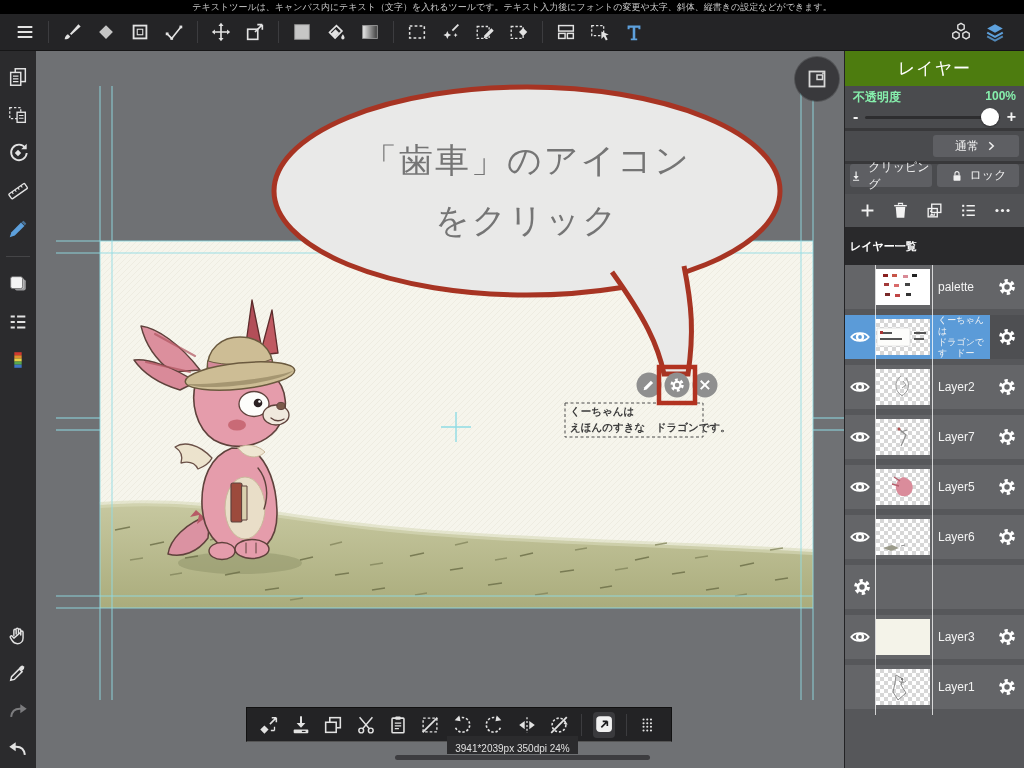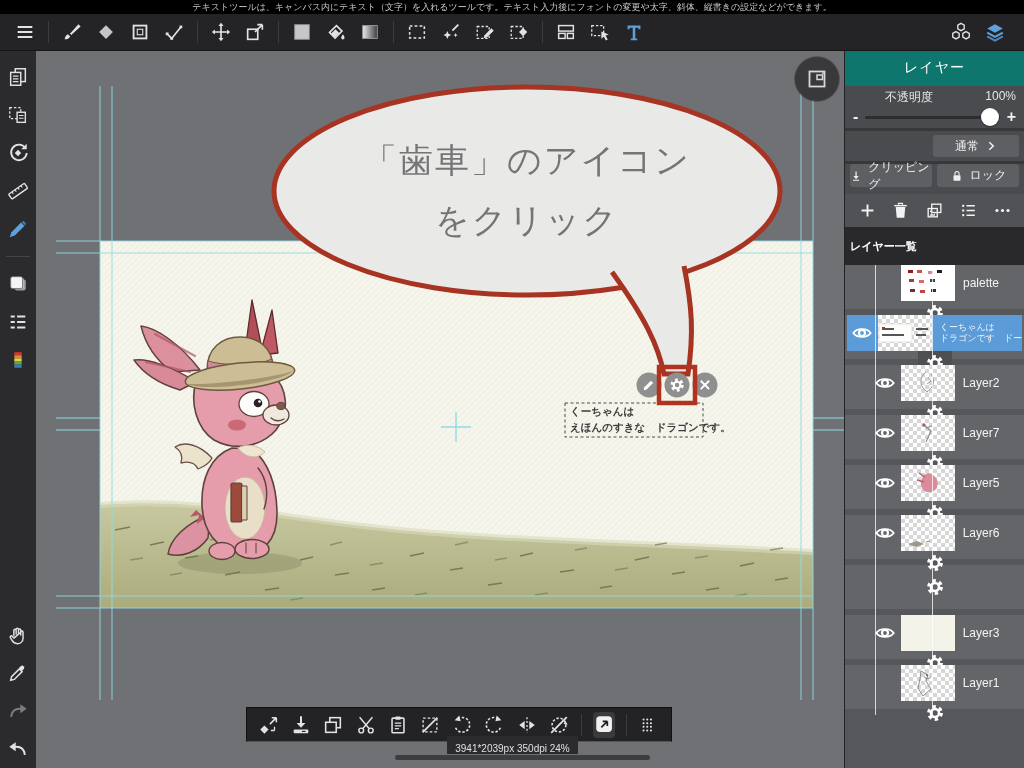--- a/index.html
+++ b/index.html
@@ -40,24 +40,24 @@
   .bt-tile{width:26px;height:26px;border-radius:4px;background:#3a3a3d;display:flex;align-items:center;
            justify-content:center;margin:0 5px;cursor:pointer;color:#eee;}
   .status-badge{position:absolute;left:447px;top:736px;width:131px;height:18px;background:#2b2b2d;
                 color:#e0e0e0;font-size:10px;display:flex;align-items:flex-end;justify-content:center;
                 white-space:nowrap;z-index:25;}
   .home-indicator{position:absolute;left:395px;top:755px;width:255px;height:5px;border-radius:3px;
                   background:#3d3d40;z-index:26;cursor:pointer;}
   
   .layers-panel{position:absolute;top:50px;right:0;bottom:0;width:179px;background:#56575a;
                 border-left:1px solid #232325;display:flex;flex-direction:column;z-index:30;color:#eee;}
-  .panel-header{height:36px;background:#0f766e;color:#fff;font-size:14px;display:flex;
+  .panel-header{height:36px;background:#4d7c0f;color:#fff;font-size:17px;display:flex;
                 align-items:center;justify-content:center;letter-spacing:1px;}
   .opacity-sec{height:42px;background:#4a4b4e;padding:3px 8px 0 8px;box-sizing:border-box;}
-  .op-row{display:flex;justify-content:space-between;font-size:12px;font-weight:normal;color:#e5e5e5;margin-left:32px;}
+  .op-row{display:flex;justify-content:space-between;font-size:12px;font-weight:bold;color:#86efac;}
   .slider-row{display:flex;align-items:center;height:22px;font-weight:bold;color:#f2f2f2;}
   .slider-track{flex:1;height:3px;background:#2d2d2f;border-radius:2px;margin:0 7px;position:relative;}
   .slider-knob{position:absolute;right:1px;top:50%;transform:translateY(-50%);width:18px;height:18px;
                border-radius:50%;background:#fff;box-shadow:0 1px 2px rgba(0,0,0,.4);cursor:pointer;}
   .p-div{height:3px;background:#38383a;}
   .blend-sec{height:30px;background:#4a4b4e;display:flex;align-items:center;justify-content:flex-end;
              padding:0 5px;}
   .blend-btn{width:86px;height:22px;background:#5e5f63;border-radius:3px;font-size:12px;color:#f0f0f0;
              display:flex;align-items:center;justify-content:center;gap:6px;cursor:pointer;}
   .blend-btn svg{width:12px;height:12px;}
@@ -67,21 +67,21 @@
   .panel-btn svg{width:14px;height:14px;}
   .actions-sec{height:33px;background:#515255;display:flex;align-items:center;
                justify-content:space-between;padding:0 11px;}
   .act-btn{width:22px;height:22px;color:#f2f2f2;display:flex;align-items:center;justify-content:center;cursor:pointer;}
   .act-btn svg{width:19px;height:19px;}
   .list-title{height:16px;background:#29292b;color:#fff;font-size:11px;font-weight:bold;
               display:flex;align-items:center;padding:11px 5px;}
   .layer-list{flex:1;position:relative;background:#56575a;overflow:hidden;}
   .rails{position:absolute;left:30px;top:0;width:56px;height:450px;border-left:1px solid rgba(255,255,255,.75);
          border-right:1px solid rgba(255,255,255,.75);pointer-events:none;}
-  .layer-row{height:44px;margin-bottom:6px;display:flex;align-items:center;background:#646568;cursor:pointer;flex-direction:column;}
+  .layer-row{height:44px;margin-bottom:6px;display:flex;align-items:center;background:#646568;cursor:pointer;}
   .layer-row.selected .row-main{background:#5b9bd8;}
   .row-main{flex:1;display:flex;align-items:center;height:100%;}
   .eye-cell{width:30px;height:100%;display:flex;align-items:center;justify-content:center;color:#fff;cursor:pointer;}
   .eye-cell svg{width:22px;height:22px;}
   .thumb-cell{width:56px;height:100%;display:flex;align-items:center;justify-content:center;}
   .thumb{width:54px;height:36px;display:block;
      background-color:#fff;
      background-image:linear-gradient(45deg,#d7d7d7 25%,transparent 25%,transparent 75%,#d7d7d7 75%),
                       linear-gradient(45deg,#d7d7d7 25%,transparent 25%,transparent 75%,#d7d7d7 75%);
      background-size:8px 8px;background-position:0 0,4px 4px;}

